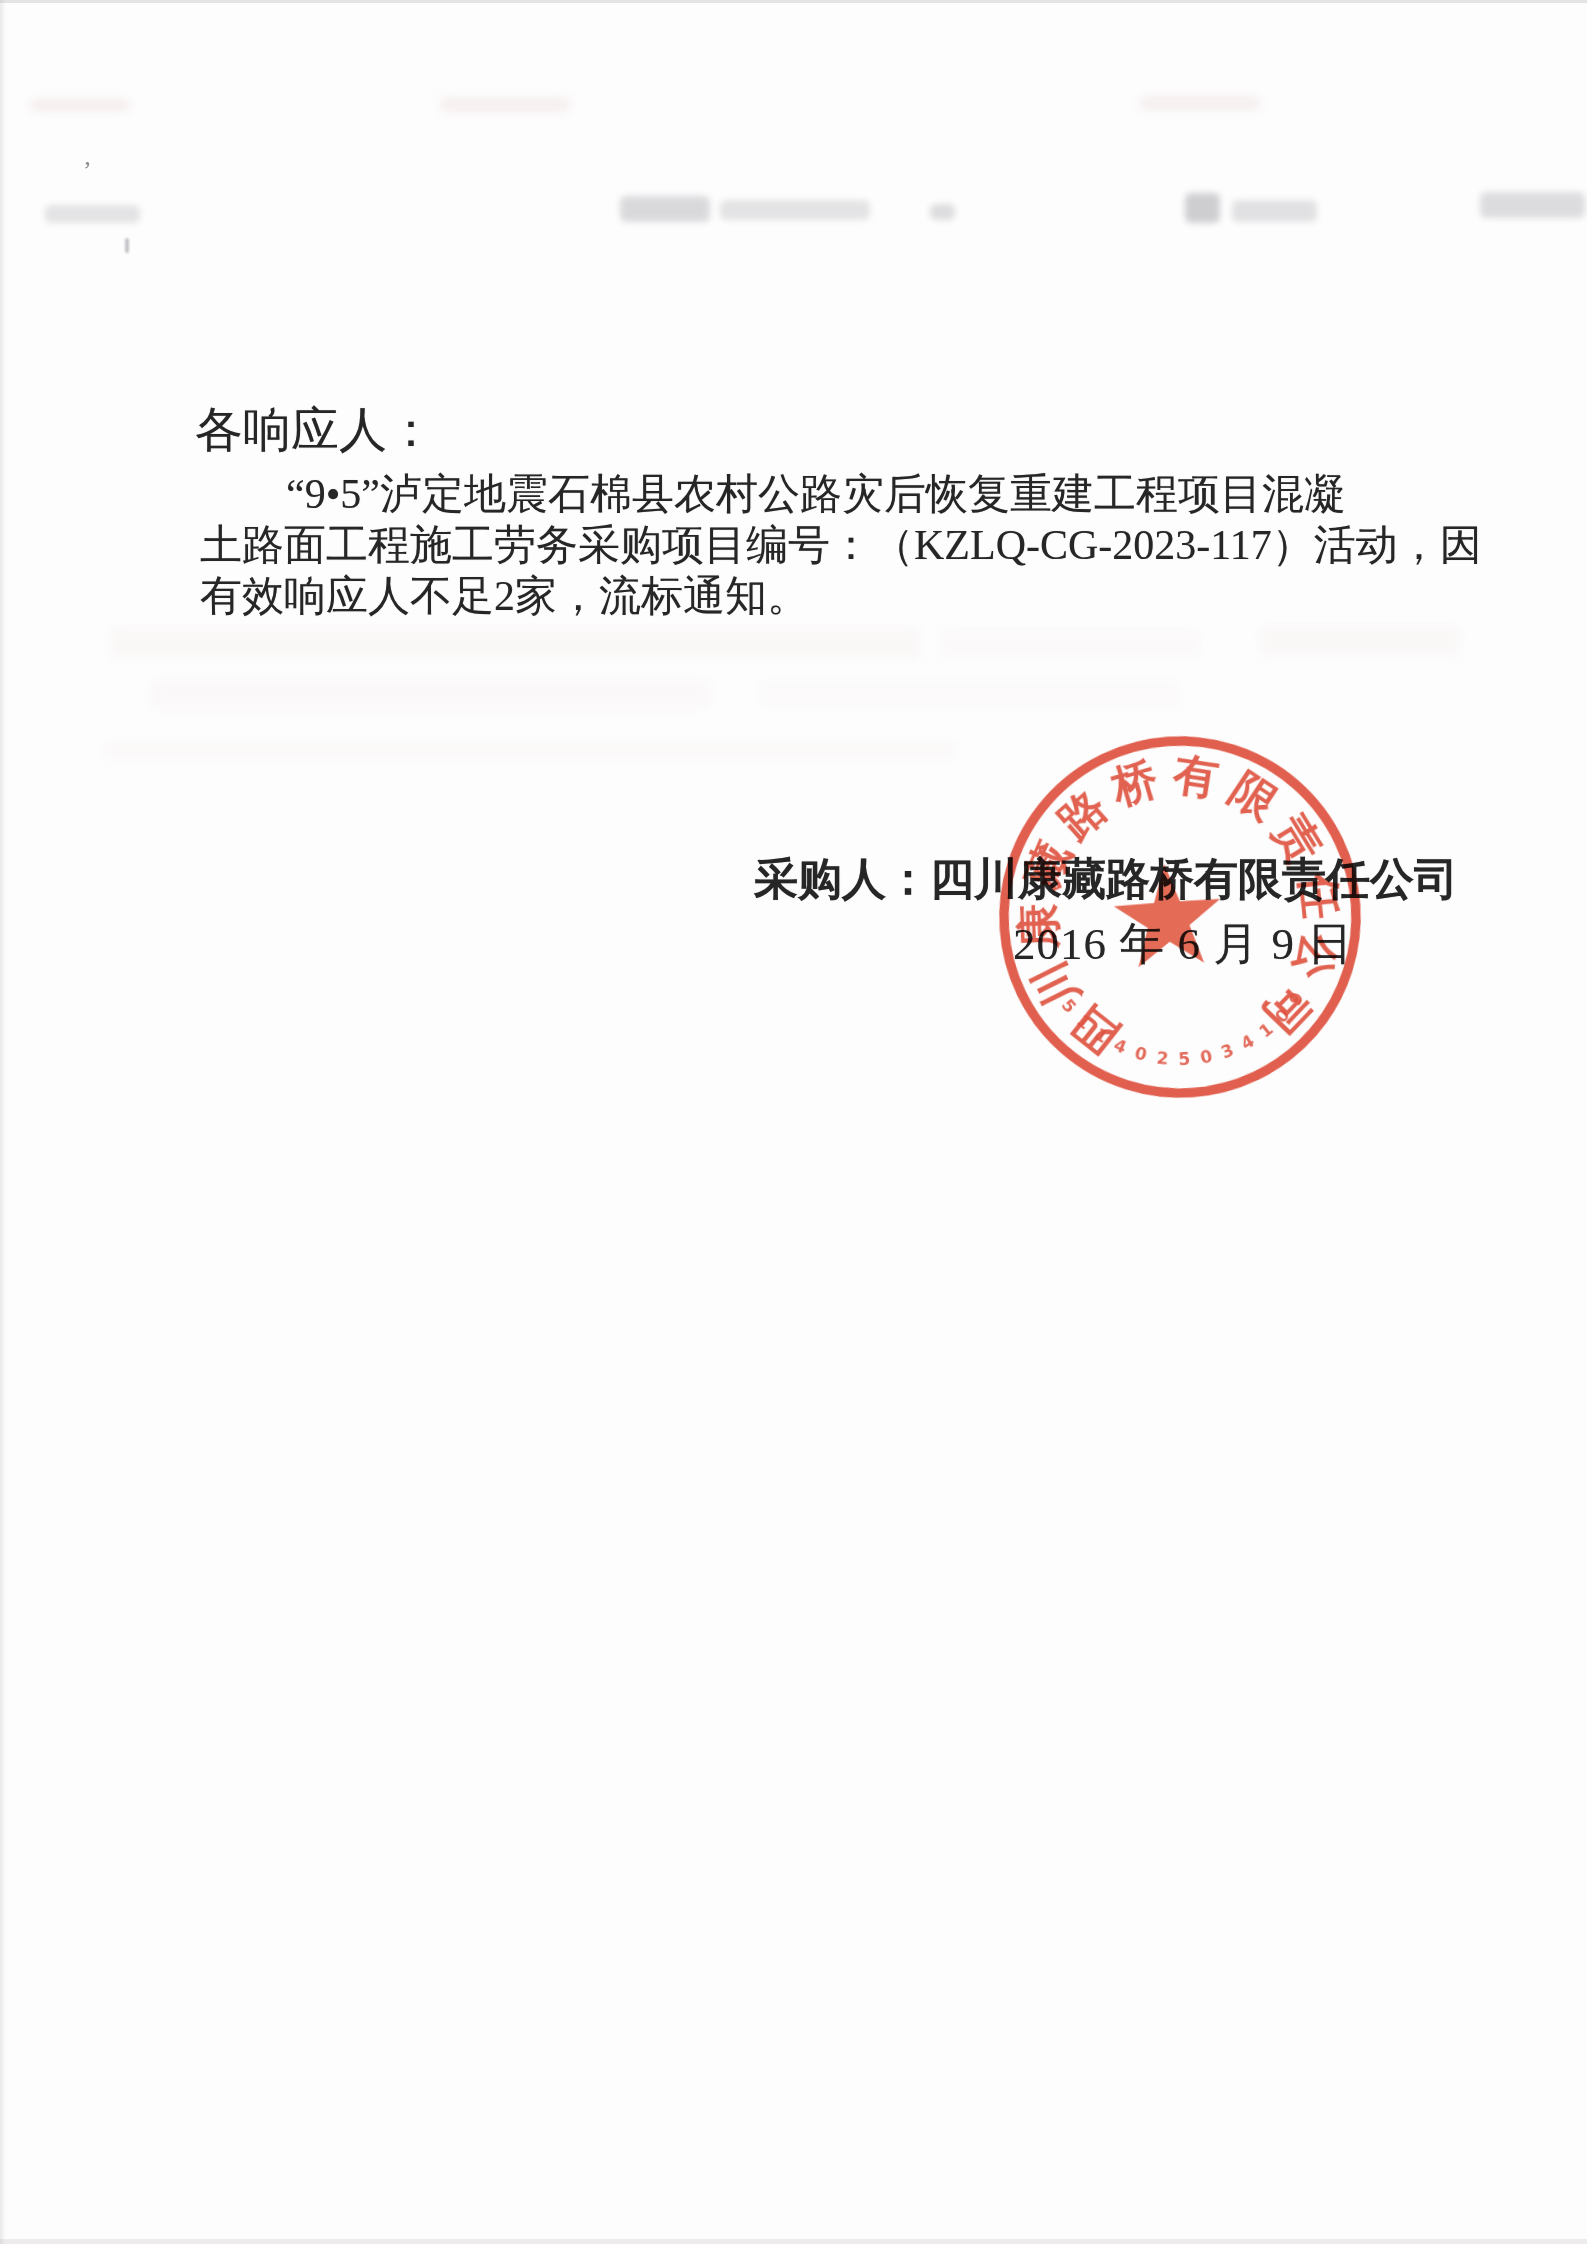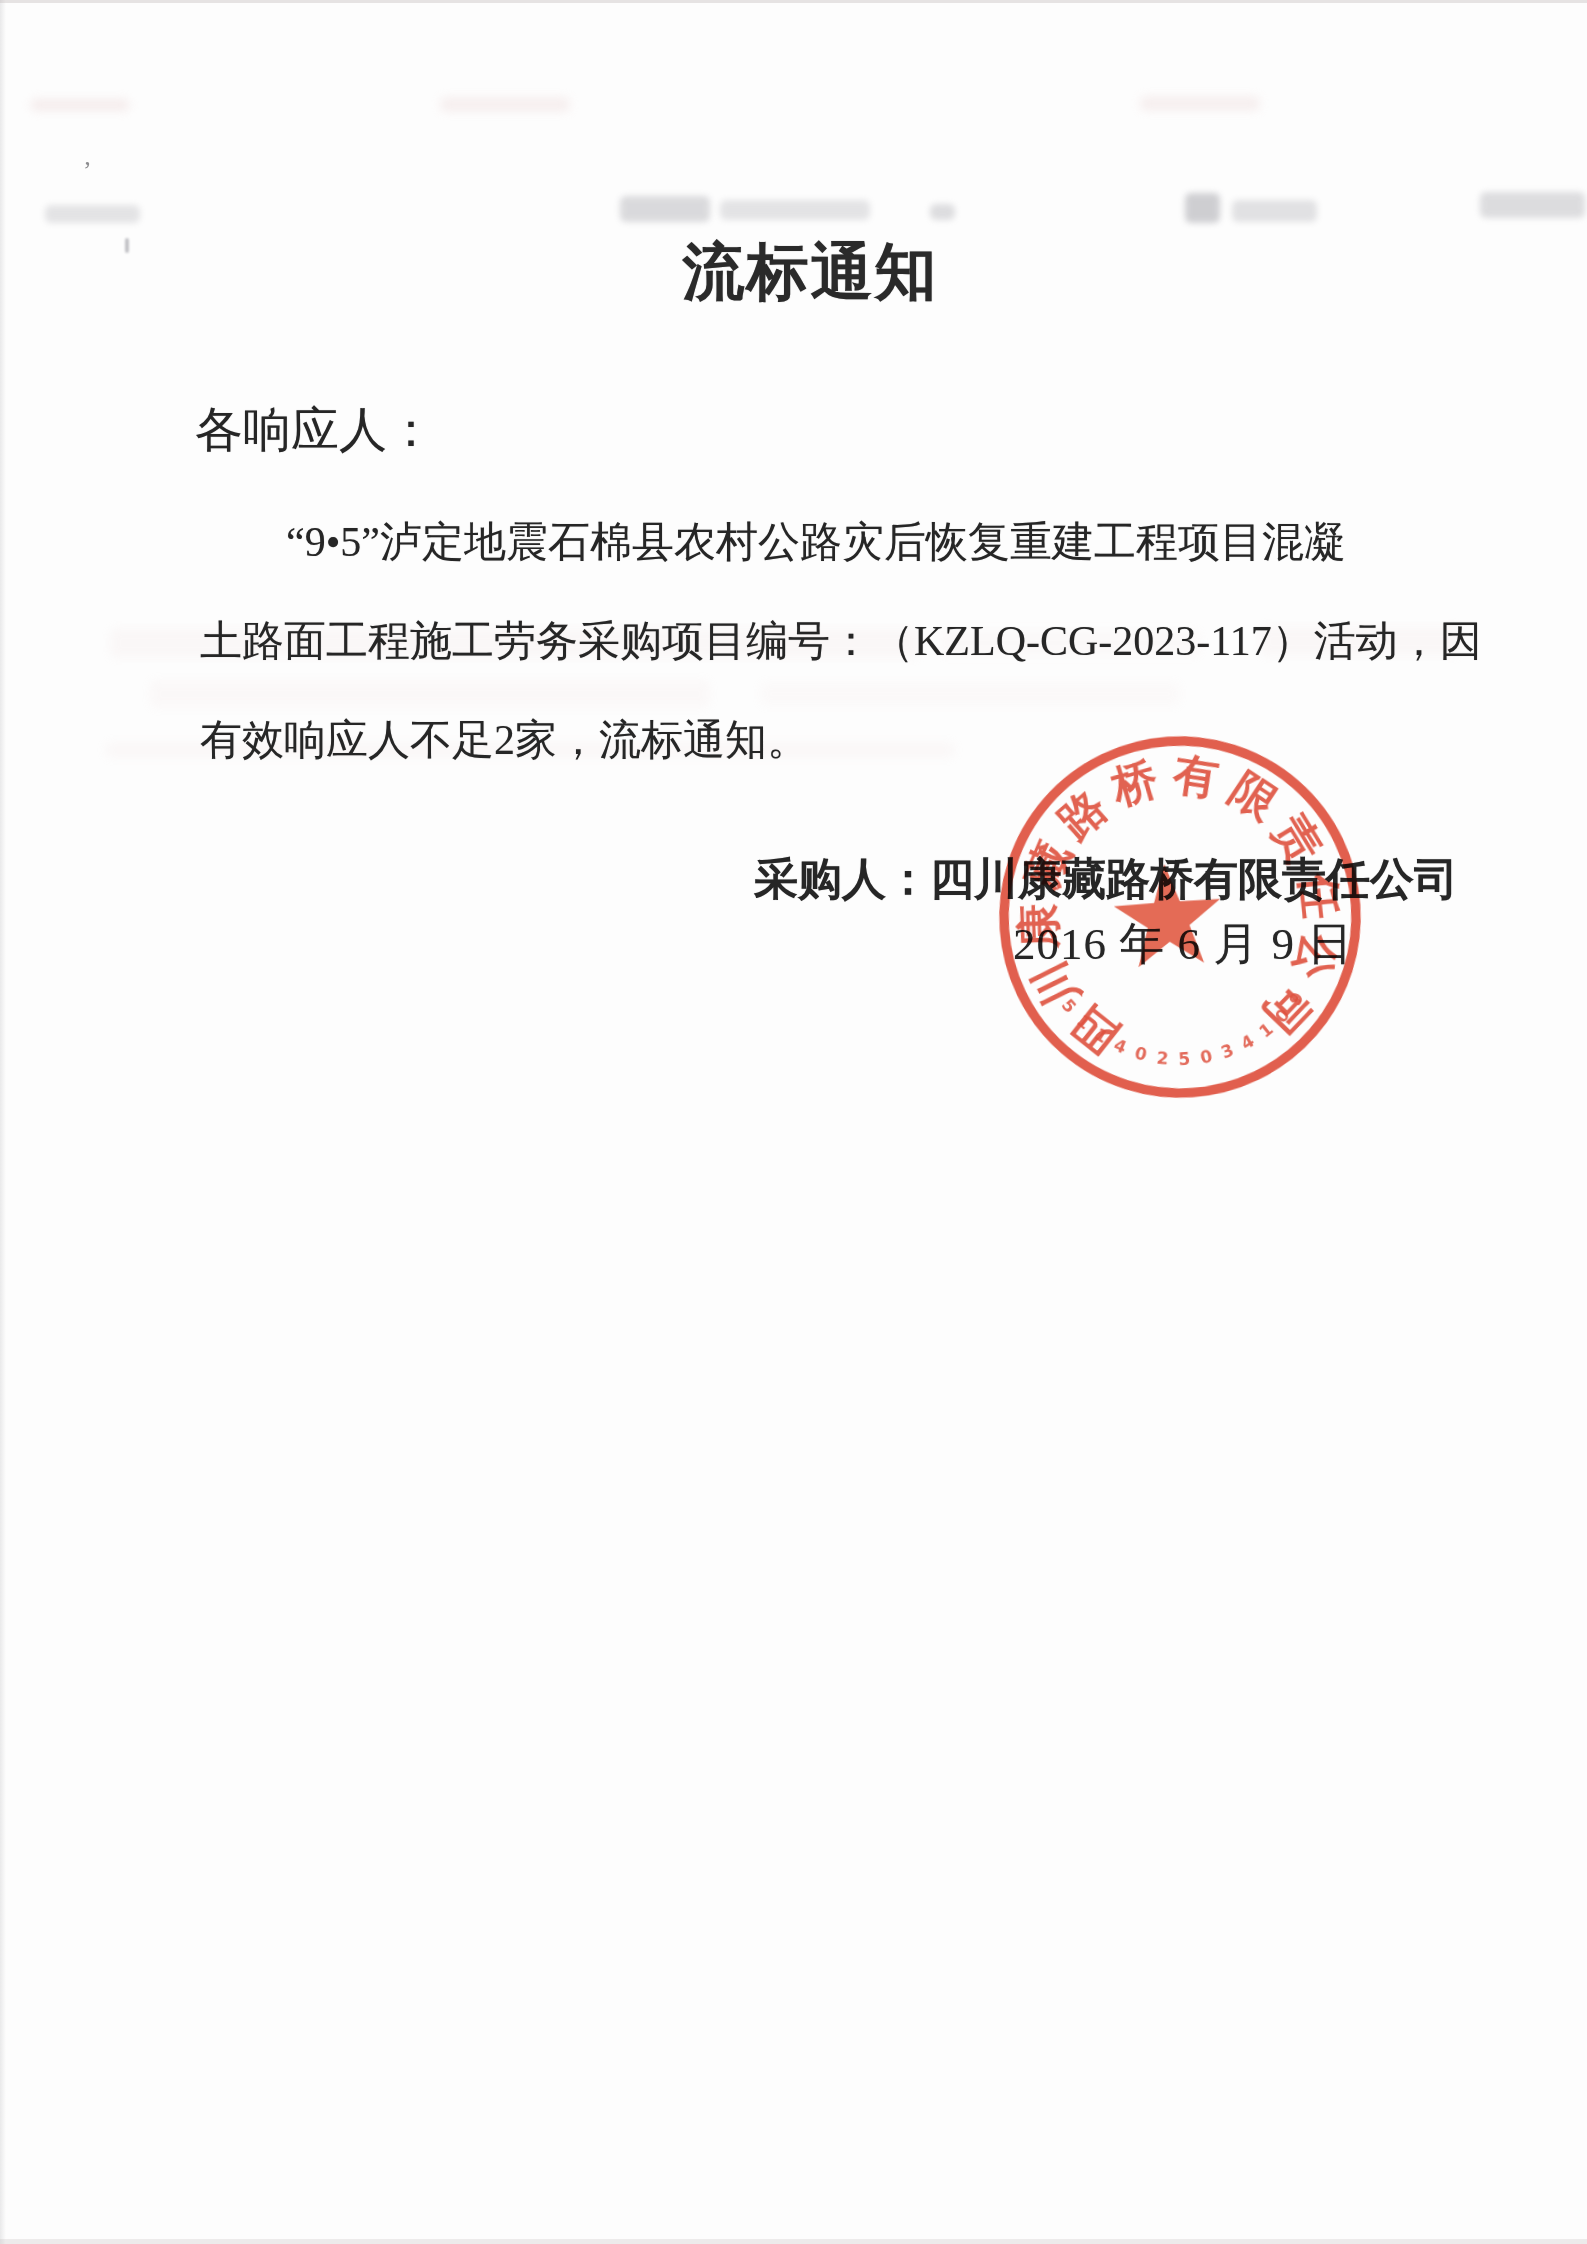--- a/index.html
+++ b/index.html
@@ -40,21 +40,21 @@
   .salutation{
     position:absolute;left:195px;top:406px;
     font-size:48px;line-height:48px;
     text-shadow:0 0 1px rgba(0,0,0,.3);
   }
   .body-block{
     position:absolute;left:200px;top:469px;width:1270px;
     font-size:42px;line-height:51px;
     text-shadow:0 0 1px rgba(0,0,0,.3);
   }
-  .body-line{white-space:nowrap;margin-top:48px;}
+  .body-line{white-space:nowrap;}
   .body-line.indent{padding-left:86px;}
   .purchaser-line{
     position:absolute;left:754px;top:850px;
     font-size:44px;white-space:nowrap;
     text-shadow:0 0 1px rgba(0,0,0,.3);
     font-weight:bold;
   }
   .date-line{
     position:absolute;left:1013px;top:914px;
     font-size:45px;letter-spacing:1px;white-space:nowrap;
@@ -93,21 +93,20 @@
   <div class="tinymark" style="left:83px;top:158px;">’</div>
   <div class="smudge gray" style="left:125px;top:238px;width:4px;height:15px;opacity:.5;filter:blur(1px);"></div>
 
   <div class="smudge pink" style="left:110px;top:628px;width:810px;height:30px;opacity:.12"></div>
   <div class="smudge pink" style="left:940px;top:630px;width:260px;height:26px;opacity:.09"></div>
   <div class="smudge pink" style="left:1260px;top:626px;width:200px;height:30px;opacity:.12"></div>
   <div class="smudge pink" style="left:150px;top:680px;width:560px;height:28px;opacity:.10"></div>
   <div class="smudge pink" style="left:760px;top:682px;width:420px;height:24px;opacity:.08"></div>
   <div class="smudge pink" style="left:105px;top:742px;width:850px;height:16px;opacity:.11"></div>
 
-  <div class="doc-title">流标通知</div>
 
   <div class="salutation">各响应人：</div>
 
   <div class="body-block">
     <div class="body-line indent">“9•5”泸定地震石棉县农村公路灾后恢复重建工程项目混凝</div>
     <div class="body-line">土路面工程施工劳务采购项目编号：（KZLQ-CG-2023-117）活动，因</div>
     <div class="body-line">有效响应人不足2家，流标通知。</div>
   </div>
 
   <div class="purchaser-line"><span>采购人：</span><span>四川康藏路桥有限责任公司</span></div>

